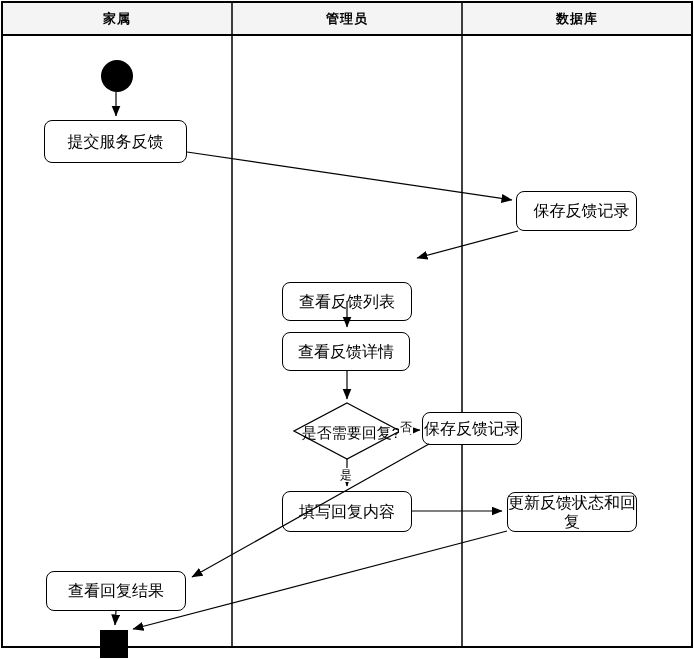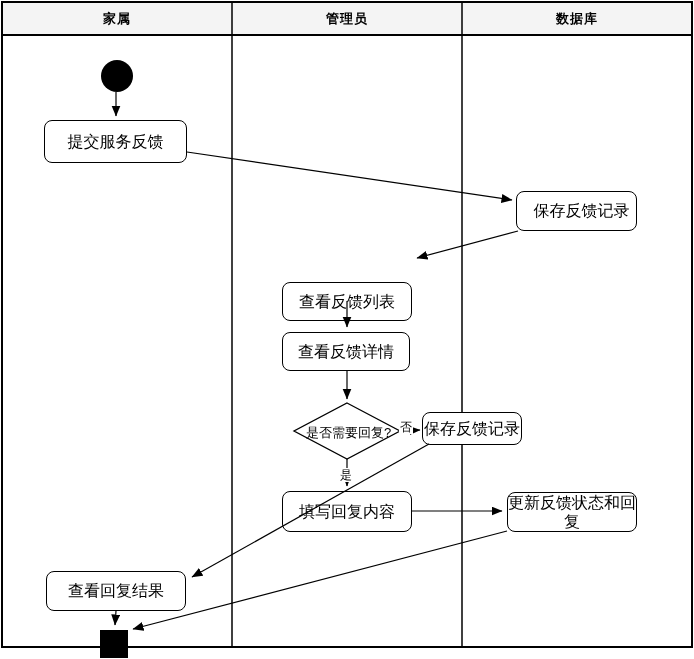--- a/index.html
+++ b/index.html
@@ -33,25 +33,25 @@
     border-radius: 8px;
     display: flex;
     align-items: center;
     justify-content: center;
     font-size: 16px;
     text-align: center;
     line-height: 1.2;
   }
   .diamond-label {
     position: absolute;
-    left: 306px;
+    left: 294px;
     top: 424px;
     width: 106px;
-    text-align: left;
-    font-size: 13px;
+    text-align: right;
+    font-size: 15px;
   }
   .edge-label {
     position: absolute;
     font-size: 12px;
     line-height: 1;
     background: #ffffff;
     padding: 1px;
   }
   .edge-label.no { left: 399px; top: 420px; }
   .edge-label.yes { left: 339px; top: 468px; }

